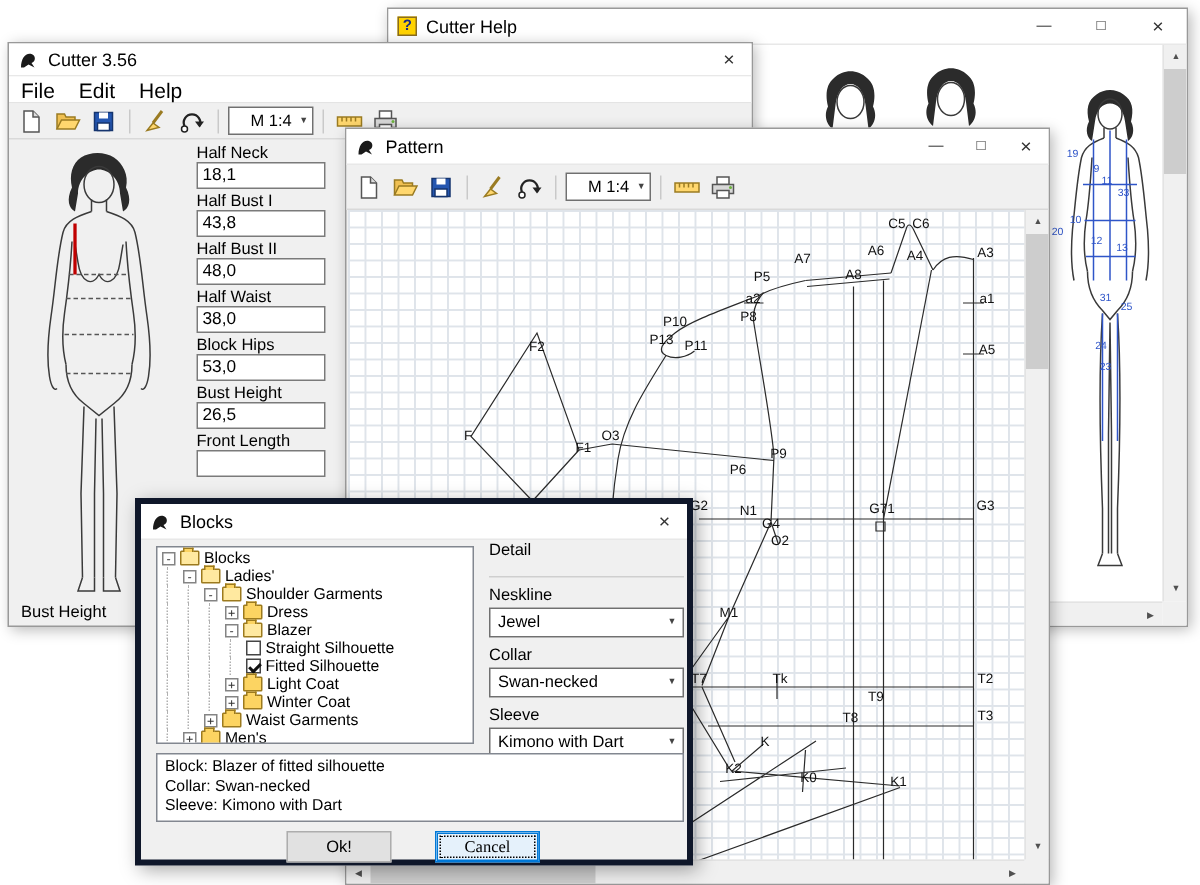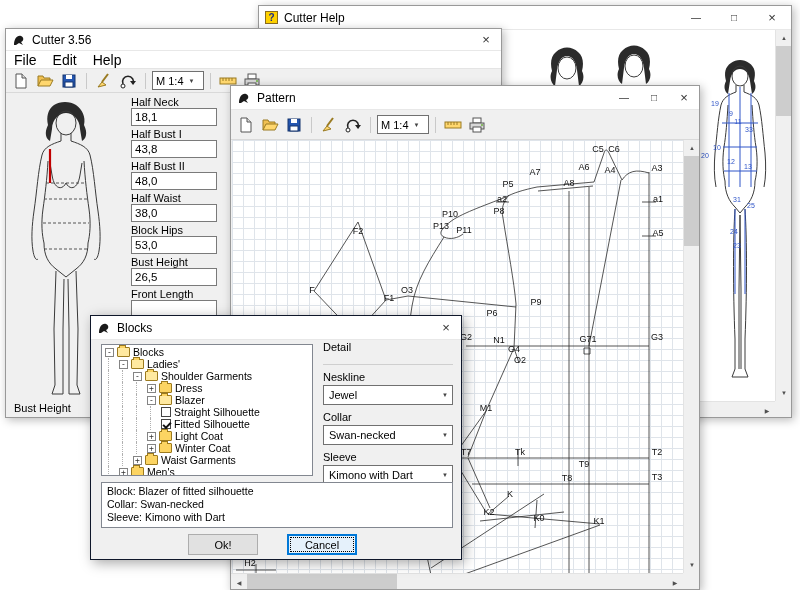--- a/index.html
+++ b/index.html
@@ -15,21 +15,21 @@
   .app-icon { width:14px; height:14px; flex:none; }
   .help-book { width:13px; height:13px; background:#ffd200; border:1px solid #8a6d1f; color:#1a2b8a; font-weight:bold; font-size:10px; line-height:11px; text-align:center; flex:none; }
 
   .menubar { height:18px; background:#fff; display:flex; align-items:center; font-size:14px; border-bottom:1px solid #e4e4e4; }
   .menu-item { padding:2px 8px; }
 
   .toolbar { height:24px; background:#f0f0f0; display:flex; align-items:center; padding-left:4px; gap:2px; border-bottom:1px solid #d9d9d9; }
   .toolbar.tall { height:30px; }
   .tbtn { width:22px; height:20px; display:flex; align-items:center; justify-content:center; }
   .tsep { width:1px; height:16px; background:#c9c9c9; margin:0 4px; }
-  .combo { height:19px; min-width:52px; background:#fff; border:1px solid #707070; display:flex; align-items:center; font-size:11px; padding:0 3px 0 3px; gap:5px; }
+  .combo { height:19px; min-width:52px; background:#fff; border:1px solid #707070; display:flex; align-items:center; font-size:11px; padding:0 3px 0 14px; gap:5px; }
   .combo-arrow { font-size:6px; color:#444; }
 
   
   #help-win { left:258px; top:5px; width:534px; height:413px; z-index:1; }
   .help-body { position:absolute; left:0; top:24px; right:0; bottom:0; background:#fff; overflow:hidden; }
   .part-head { position:absolute; }
   .help-figure { position:absolute; }
   .fig-num { position:absolute; color:#2f55c8; font-size:7px; line-height:7px; transform:translate(-50%,-50%); }
 
   
@@ -55,40 +55,40 @@
 
   
   #pattern-win { left:230px; top:85px; width:470px; height:505px; z-index:3; }
   #pattern-canvas { position:absolute; left:1px; top:54px; width:452px; height:435px; background:#fff;
      background-image:linear-gradient(to right,#dfe4ea 1px,transparent 1px),linear-gradient(to bottom,#dfe4ea 1px,transparent 1px);
      background-size:11px 11px; overflow:hidden; }
   #pattern-canvas svg { position:absolute; left:0; top:0; }
   .plabel { position:absolute; font-size:9px; line-height:9px; color:#111; transform:translate(-50%,-55%); white-space:nowrap; }
 
   
-  #blocks-dlg { left:90px; top:315px; width:372px; height:245px; z-index:4; background:#f0f0f0; border:1px solid #0f172a; box-shadow:3px 3px 12px rgba(0,0,0,.35); }
+  #blocks-dlg { left:90px; top:332px; width:372px; height:245px; z-index:4; background:#f0f0f0; border:4px solid #0f172a; box-shadow:3px 3px 12px rgba(0,0,0,.35); }
   #blocks-tree { position:absolute; left:10px; top:28px; width:212px; height:132px; background:#fff; border:1px solid #828790; overflow:hidden; padding:1px 0 0 2px; }
   .trow { display:flex; align-items:center; height:12px; font-size:10.5px; white-space:nowrap; }
   .guide { width:14px; height:100%; position:relative; flex:none; }
   .guide::before { content:""; position:absolute; left:4px; top:0; bottom:0; border-left:1px dotted #b0b0b0; }
   .exp { width:9px; height:9px; border:1px solid #848484; background:#fff; font-family:"DejaVu Sans Mono",monospace; font-size:8px; line-height:7px; text-align:center; color:#333; flex:none; margin:0 3px 0 1px; }
   .folder { width:13px; height:10px; background:#fcd462; border:1px solid #9c7a1e; border-radius:1px; position:relative; flex:none; margin-right:3px; }
   .folder::before { content:""; position:absolute; top:-3px; left:1px; width:5px; height:2px; background:#fcd462; border:1px solid #9c7a1e; border-bottom:none; }
   .folder.open { background:#ffe9a0; }
   .cb { width:10px; height:10px; background:#fff; border:1px solid #444; position:relative; flex:none; margin:0 3px 0 1px; }
   .cb.checked::before { content:""; position:absolute; left:1px; top:2px; width:6px; height:3px; border-left:2px solid #111; border-bottom:2px solid #111; transform:rotate(-45deg); }
   #detail-panel { position:absolute; left:232px; top:25px; width:130px; }
   #detail-heading { font-size:11px; padding-bottom:11px; border-bottom:1px solid #cfcfcf; margin-bottom:5px; }
   .drow-label { font-size:11px; margin:6px 0 2px; }
   .dd { height:20px; background:#fff; border:1px solid #707070; display:flex; align-items:center; justify-content:space-between; font-size:11px; padding:0 4px 0 5px; }
   .dd .combo-arrow { font-size:6px; }
   #summary-box { position:absolute; left:10px; top:166px; width:352px; height:46px; background:#fff; border:1px solid #828790; font-size:10.5px; line-height:13px; padding:2px 5px; }
   .dlg-btn { position:absolute; width:70px; height:21px; background:#e1e1e1; border:1px solid #adadad; font-size:11px; display:flex; align-items:center; justify-content:center; }
   #btn-ok { left:97px; top:218px; }
-  #btn-cancel { left:196px; top:218px; border:1px solid #0078d7; box-shadow:inset 0 0 0 1px #0078d7; outline:1px dotted #000; outline-offset:-4px; background:#e5f1fb; }
+  #btn-cancel { left:196px; top:218px; border:1px solid #0078d7; box-shadow:inset 0 0 0 1px #0078d7; outline:1px dotted #000; outline-offset:-4px; background:#e5f1fb;font-family:Liberation Serif, serif; }
 </style>
 </head>
 <body>
 
 <div class="window" id="help-win">
   <div class="titlebar">
     <span class="help-book">?</span>
     <span class="title">Cutter Help</span>
     <span class="tb-btns">
       <span class="tb-btn">—</span>
@@ -388,21 +388,21 @@
         <span class="plabel" style="left: 426px; top: 60px;">a1</span>
         <span class="plabel" style="left: 267px; top: 72px;">P8</span>
         <span class="plabel" style="left: 218px; top: 75px;">P10</span>
         <span class="plabel" style="left: 209px; top: 87px;">P13</span>
         <span class="plabel" style="left: 232px; top: 91px;">P11</span>
         <span class="plabel" style="left: 426px; top: 94px;">A5</span>
         <span class="plabel" style="left: 126px; top: 76px; margin-top: 16px;">F2</span>
         <span class="plabel" style="left: 80px; top: 151px;">F</span>
         <span class="plabel" style="left: 157px; top: 159px;">F1</span>
         <span class="plabel" style="left: 175px; top: 151px;">O3</span>
-        <span class="plabel" style="left: 287px; top: 163px; padding-left: 34px;">P9</span>
+        <span class="plabel" style="left: 287px; top: 163px;">P9</span>
         <span class="plabel" style="left: 260px; top: 174px;">P6</span>
         <span class="plabel" style="left: 234px; top: 198px;">G2</span>
         <span class="plabel" style="left: 267px; top: 201px;">N1</span>
         <span class="plabel" style="left: 282px; top: 210px;">G4</span>
         <span class="plabel" style="left: 356px; top: 200px;">G71</span>
         <span class="plabel" style="left: 425px; top: 198px;">G3</span>
         <span class="plabel" style="left: 288px; top: 221px;">O2</span>
         <span class="plabel" style="left: 254px; top: 269px;">M1</span>
         <span class="plabel" style="left: 218px; top: 313px;">T5</span>
         <span class="plabel" style="left: 234px; top: 313px;">T7</span>

